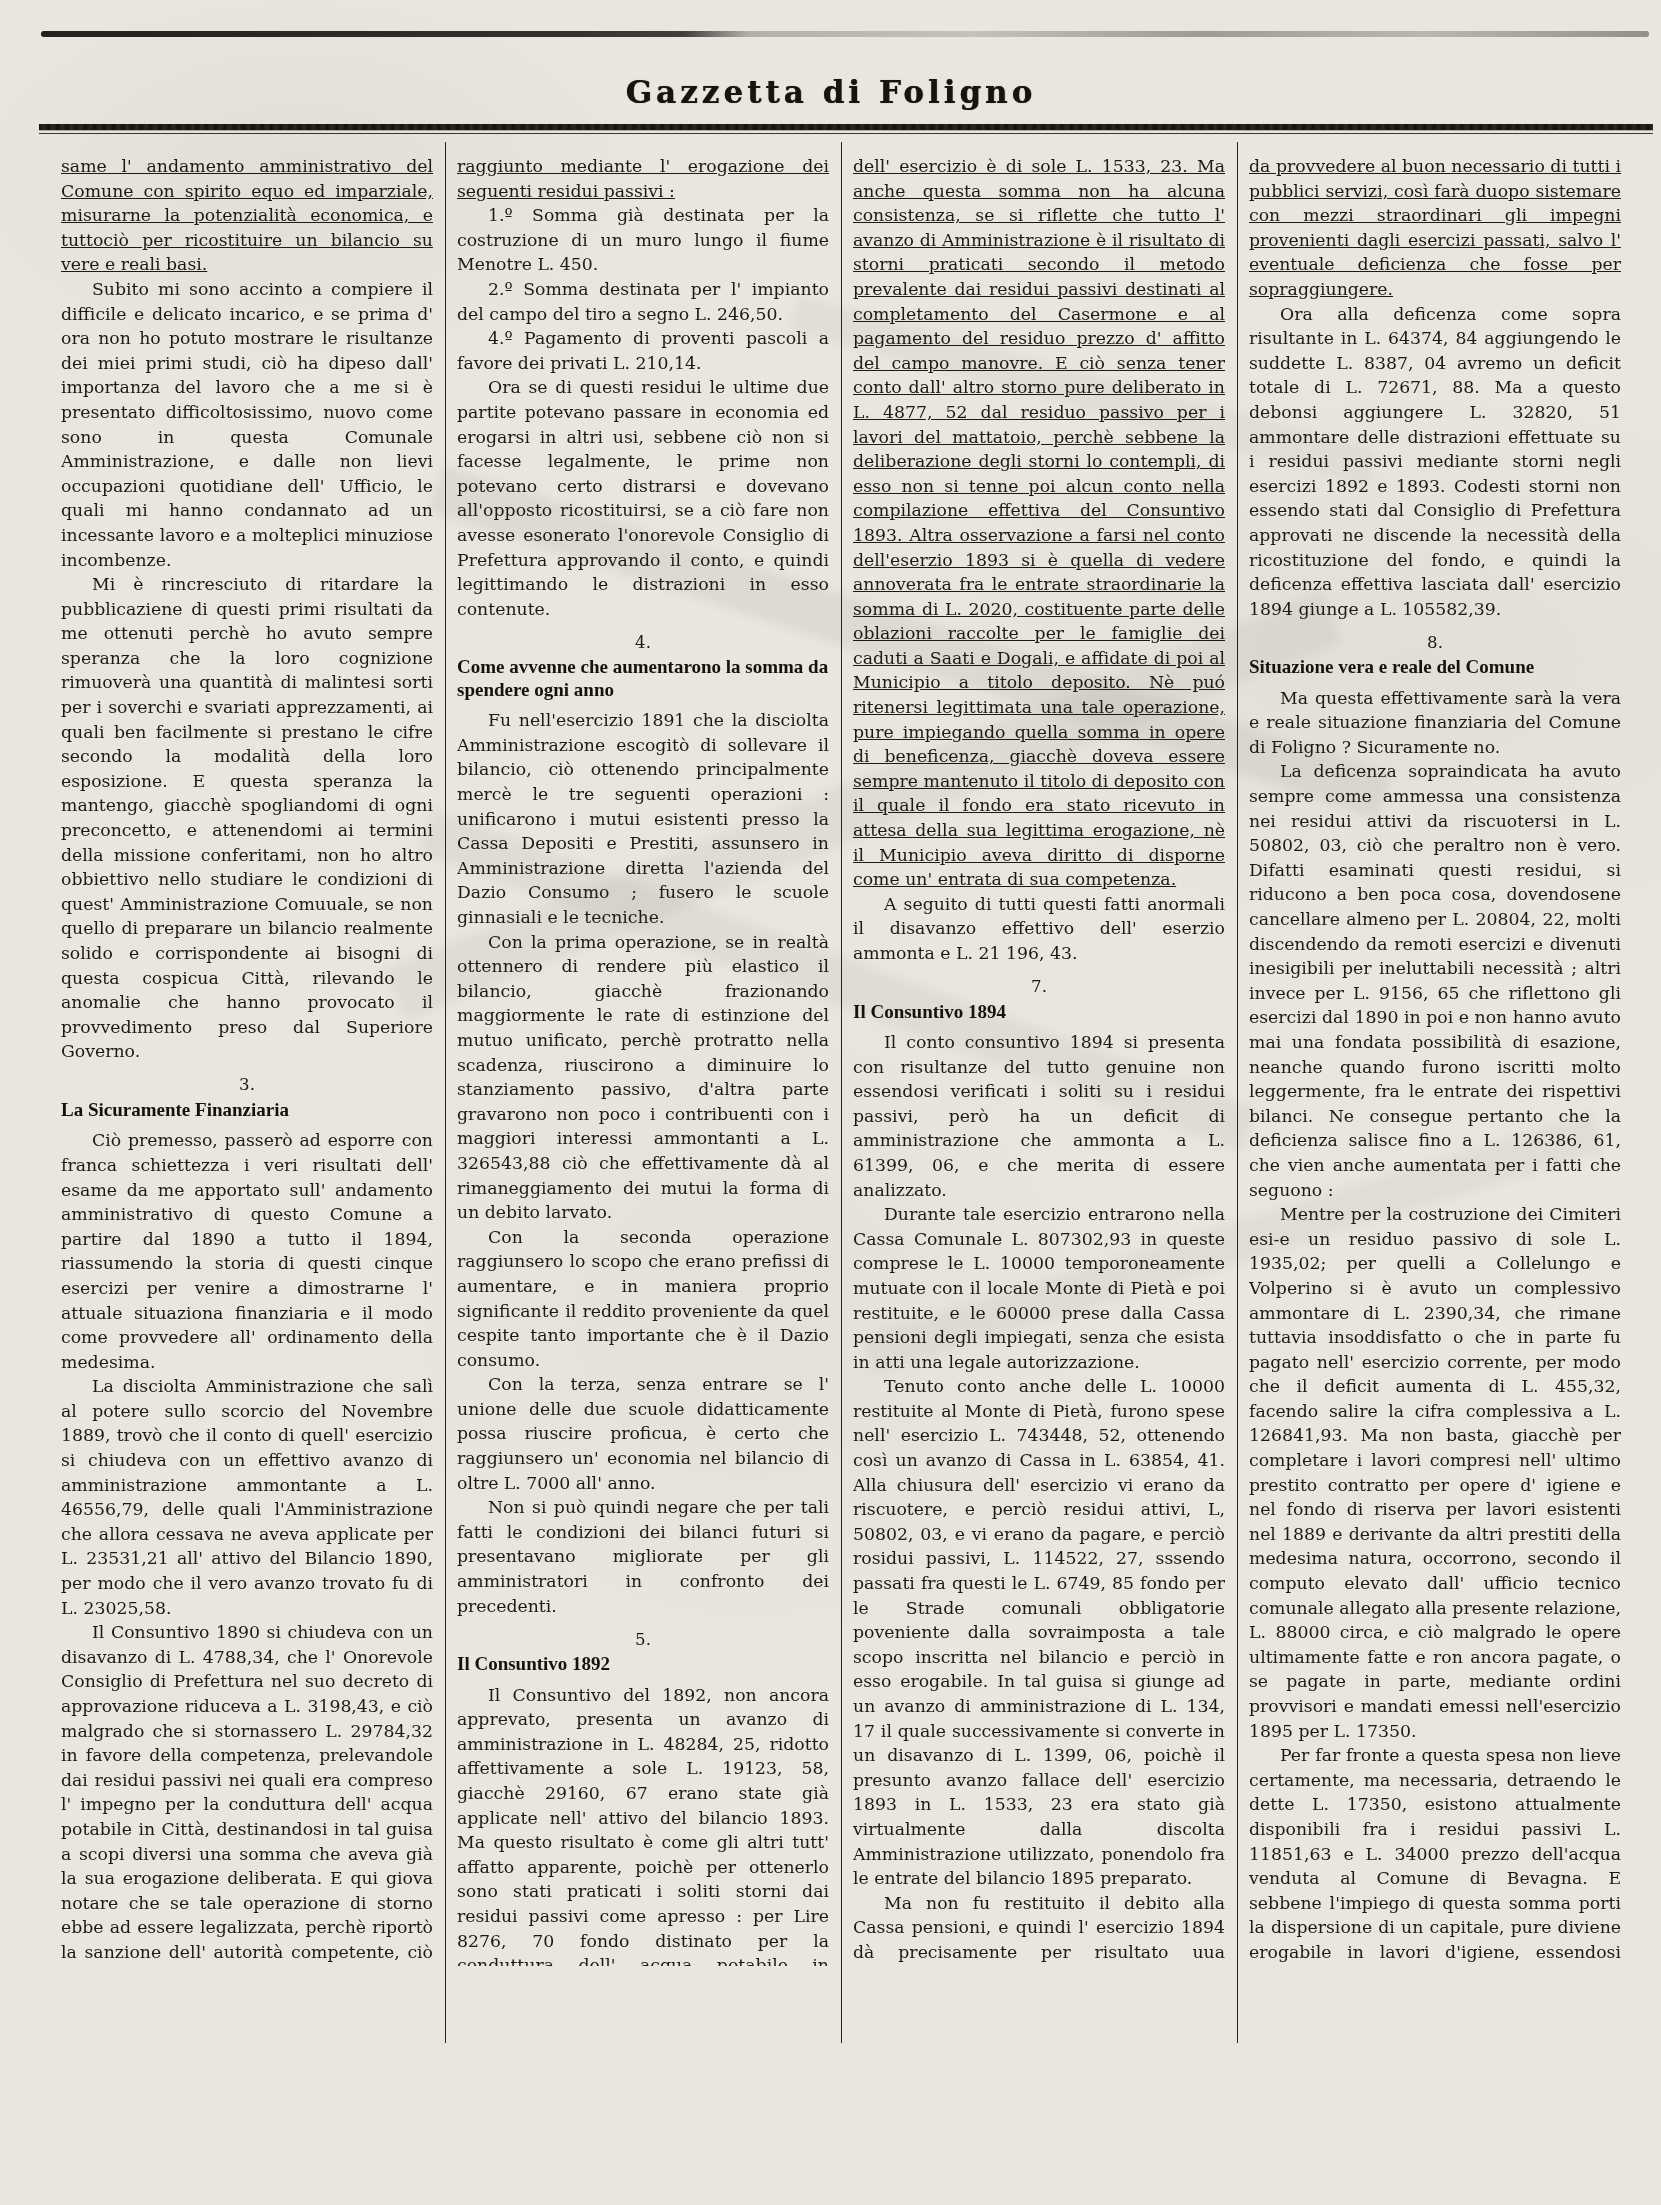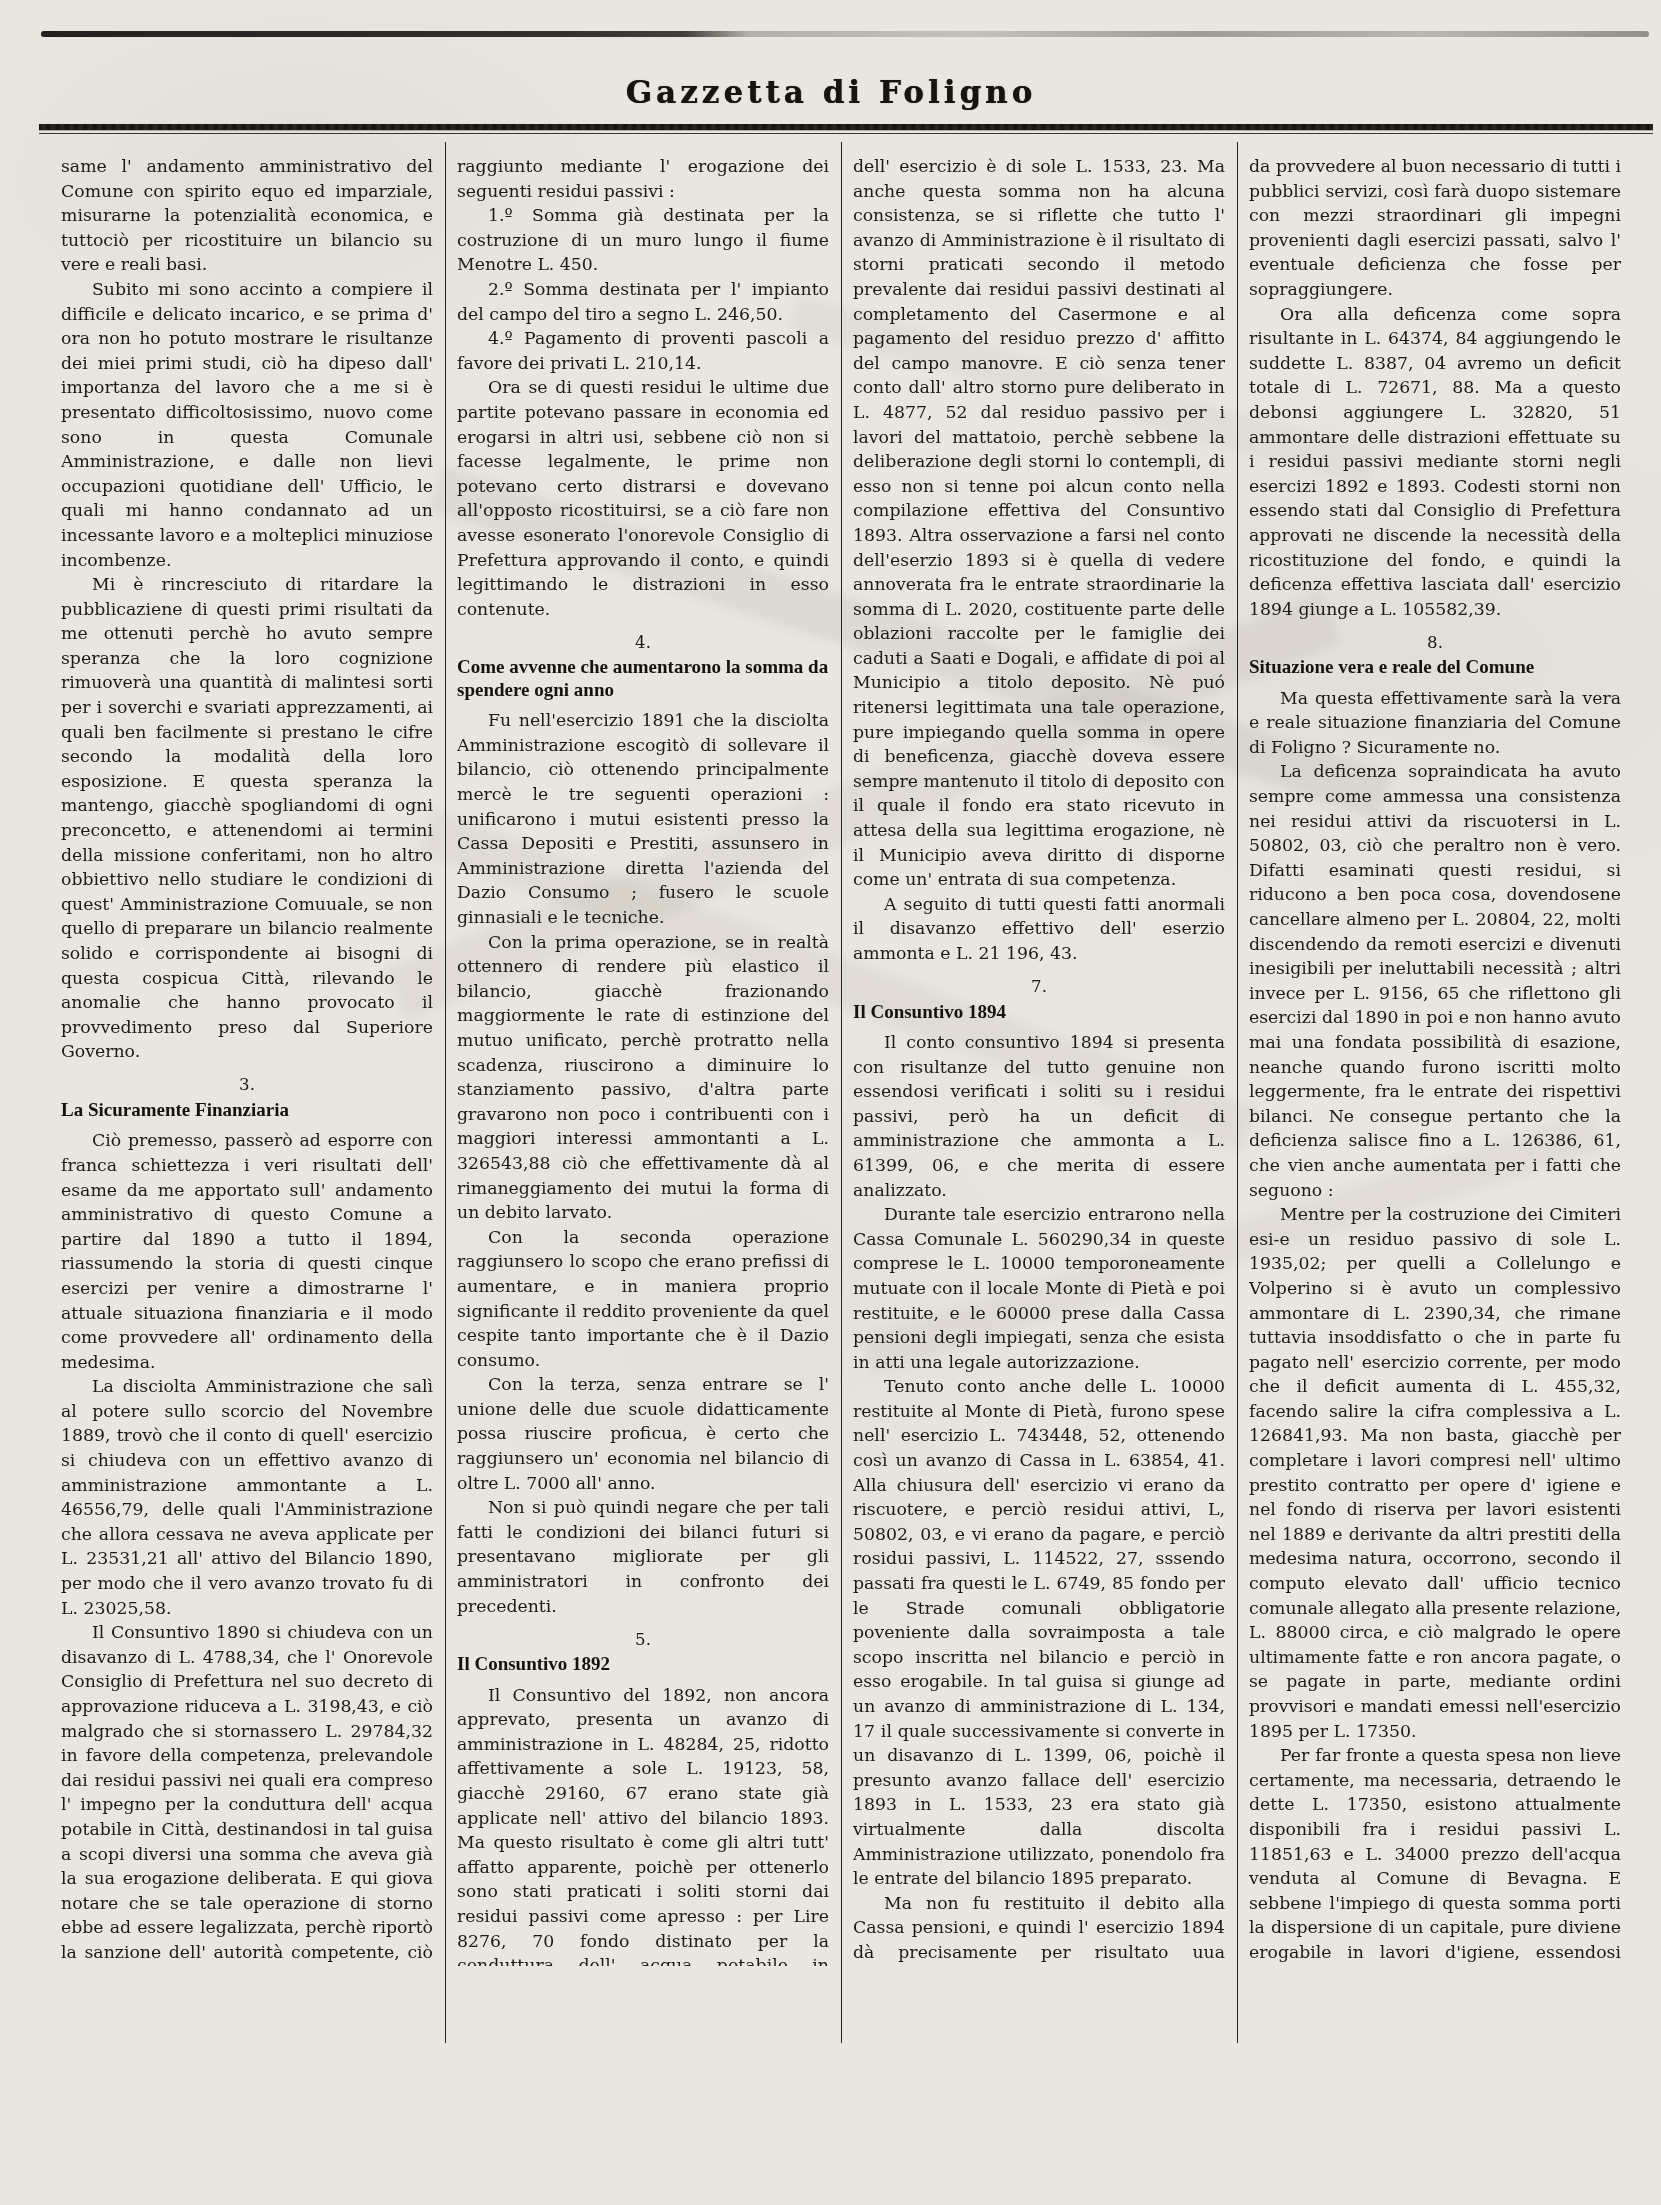--- a/index.html
+++ b/index.html
@@ -50,21 +50,21 @@
     padding-left:61px;box-sizing:border-box;
     display:grid;grid-template-columns:372px 372px 372px 372px;column-gap:24px;
     z-index:2;
   }
   .column{
     height:1812px;overflow:hidden;
     font-size:17.3px;line-height:24.6px;color:#1d1a16;
     text-align:justify;
   }
   .column p{margin:0;text-indent:31px;}
-  .column p.cont{text-indent:0;}
+  .column p.cont{text-indent:0;text-decoration:underline;}
   .sec-num{
     text-align:center;text-indent:0 !important;
     font-size:16.6px;margin-top:9.3px;margin-bottom:0;
   }
   .sec-title{
     text-align:left;text-indent:0 !important;
     font-family:Liberation Serif, serif;
     font-weight:bold;font-size:19px;line-height:22.6px;color:#16130f;
     margin:1.3px 0 6.6px 0;
   }
@@ -131,21 +131,21 @@
         <div class="sec-num">5.</div>
         <div class="sec-title">Il Consuntivo 1892</div>
         <p>Il Consuntivo del 1892, non ancora apprevato, presenta un avanzo di amministrazione in L. 48284, 25, ridotto affettivamente a sole L. 19123, 58, giacchè 29160, 67 erano state già applicate nell' attivo del bilancio 1893. Ma questo risultato è come gli altri tutt' affatto apparente, poichè per ottenerlo sono stati praticati i soliti storni dai residui passivi come apresso : per Lire 8276, 70 fondo distinato per la conduttura dell' acqua potabile in campagna, per L. 2476, 32 fondo per l' impianto del tiro a segno, per L. 1421, 51 fondo destinato per provvedere il materiale necessario all' estinzione degli incendi. Inoltre vennero stornate indebitamente le L. 4788, 34 previste in bilancio per disavanzo di Amministrazione dell' esercizio 1890, quale non vanne conseguentemente saldato nel 1892. Ora il Consiglio di Prefettura non avendo accordata la sua approvazione a nessuno dei storni sopraindicati, ne discende che il vero avanzo di Amministrazione, dell' esercizio 1892, non tenendo conto di ciò che era stato già impiegato inserendolo tra le entrate del 1893, si riduce a sole L. 2160, 71.</p>
       </div>
       <div class="column">
         <p class="cont">dell' esercizio è di sole L. 1533, 23. Ma anche questa somma non ha alcuna consistenza, se si riflette che tutto l' avanzo di Amministrazione è il risultato di storni praticati secondo il metodo prevalente dai residui passivi destinati al completamento del Casermone e al pagamento del residuo prezzo d' affitto del campo manovre. E ciò senza tener conto dall' altro storno pure deliberato in L. 4877, 52 dal residuo passivo per i lavori del mattatoio, perchè sebbene la deliberazione degli storni lo contempli, di esso non si tenne poi alcun conto nella compilazione effettiva del Consuntivo 1893. Altra osservazione a farsi nel conto dell'eserzio 1893 si è quella di vedere annoverata fra le entrate straordinarie la somma di L. 2020, costituente parte delle oblazioni raccolte per le famiglie dei caduti a Saati e Dogali, e affidate di poi al Municipio a titolo deposito. Nè puó ritenersi legittimata una tale operazione, pure impiegando quella somma in opere di beneficenza, giacchè doveva essere sempre mantenuto il titolo di deposito con il quale il fondo era stato ricevuto in attesa della sua legittima erogazione, nè il Municipio aveva diritto di disporne come un' entrata di sua competenza.</p>
         <p>A seguito di tutti questi fatti anormali il disavanzo effettivo dell' eserzio ammonta e L. 21 196, 43.</p>
         <div class="sec-num">7.</div>
         <div class="sec-title">Il Consuntivo 1894</div>
         <p>Il conto consuntivo 1894 si presenta con risultanze del tutto genuine non essendosi verificati i soliti su i residui passivi, però ha un deficit di amministrazione che ammonta a L. 61399, 06, e che merita di essere analizzato.</p>
-        <p>Durante tale esercizio entrarono nella Cassa Comunale L. 560290,34 in queste comprese le L. 10000 temporoneamente mutuate con il locale Monte di Pietà e poi restituite, e le 60000 prese dalla Cassa pensioni degli impiegati, senza che esista in atti una legale autorizzazione.</p>
+        <p>Durante tale esercizio entrarono nella Cassa Comunale L. 807302,93 in queste comprese le L. 10000 temporoneamente mutuate con il locale Monte di Pietà e poi restituite, e le 60000 prese dalla Cassa pensioni degli impiegati, senza che esista in atti una legale autorizzazione.</p>
         <p>Tenuto conto anche delle L. 10000 restituite al Monte di Pietà, furono spese nell' esercizio L. 743448, 52, ottenendo così un avanzo di Cassa in L. 63854, 41. Alla chiusura dell' esercizio vi erano da riscuotere, e perciò residui attivi, L, 50802, 03, e vi erano da pagare, e perciò rosidui passivi, L. 114522, 27, sssendo passati fra questi le L. 6749, 85 fondo per le Strade comunali obbligatorie poveniente dalla sovraimposta a tale scopo inscritta nel bilancio e perciò in esso erogabile. In tal guisa si giunge ad un avanzo di amministrazione di L. 134, 17 il quale successivamente si converte in un disavanzo di L. 1399, 06, poichè il presunto avanzo fallace dell' esercizio 1893 in L. 1533, 23 era stato già virtualmente dalla discolta Amministrazione utilizzato, ponendolo fra le entrate del bilancio 1895 preparato.</p>
         <p>Ma non fu restituito il debito alla Cassa pensioni, e quindi l' esercizio 1894 dà precisamente per risultato uua dificenza di L. 61399,06 alle quali dovranno aggiungersi L. 2975, 78 provenienti dalle oblazioni alle famiglie pei caduti di Saati e Dogali, fondo che la disciolta amministrazione ha già dichiarato doversi ricostituire in quella giusta misura che sia, quindi la dificenza andrà a salire fino a L. 64374, 84.</p>
       </div>
       <div class="column">
         <p class="cont">da provvedere al buon necessario di tutti i pubblici servizi, così farà duopo sistemare con mezzi straordinari gli impegni provenienti dagli esercizi passati, salvo l' eventuale deficienza che fosse per sopraggiungere.</p>
         <p>Ora alla deficenza come sopra risultante in L. 64374, 84 aggiungendo le suddette L. 8387, 04 avremo un deficit totale di L. 72671, 88. Ma a questo debonsi aggiungere L. 32820, 51 ammontare delle distrazioni effettuate su i residui passivi mediante storni negli esercizi 1892 e 1893. Codesti storni non essendo stati dal Consiglio di Prefettura approvati ne discende la necessità della ricostituzione del fondo, e quindi la deficenza effettiva lasciata dall' esercizio 1894 giunge a L. 105582,39.</p>
         <div class="sec-num">8.</div>
         <div class="sec-title">Situazione vera e reale del Comune</div>
         <p>Ma questa effettivamente sarà la vera e reale situazione finanziaria del Comune di Foligno ? Sicuramente no.</p>
         <p>La deficenza sopraindicata ha avuto sempre come ammessa una consistenza nei residui attivi da riscuotersi in L. 50802, 03, ciò che peraltro non è vero. Difatti esaminati questi residui, si riducono a ben poca cosa, dovendosene cancellare almeno per L. 20804, 22, molti discendendo da remoti esercizi e divenuti inesigibili per ineluttabili necessità ; altri invece per L. 9156, 65 che riflettono gli esercizi dal 1890 in poi e non hanno avuto mai una fondata possibilità di esazione, neanche quando furono iscritti molto leggermente, fra le entrate dei rispettivi bilanci. Ne consegue pertanto che la deficienza salisce fino a L. 126386, 61, che vien anche aumentata per i fatti che seguono :</p>

